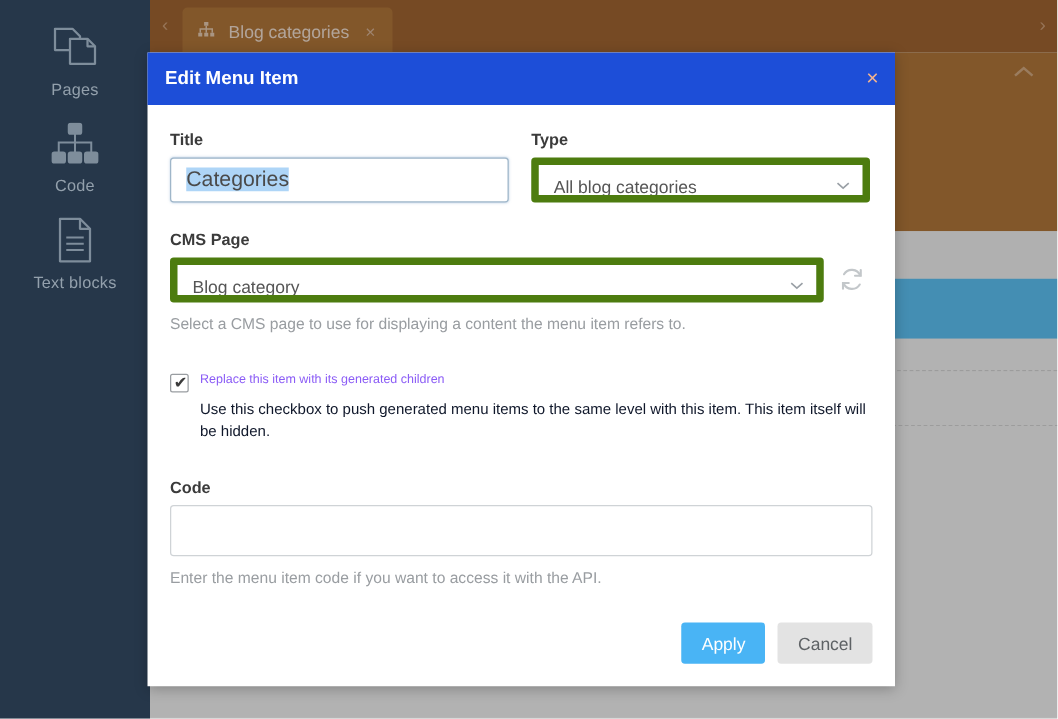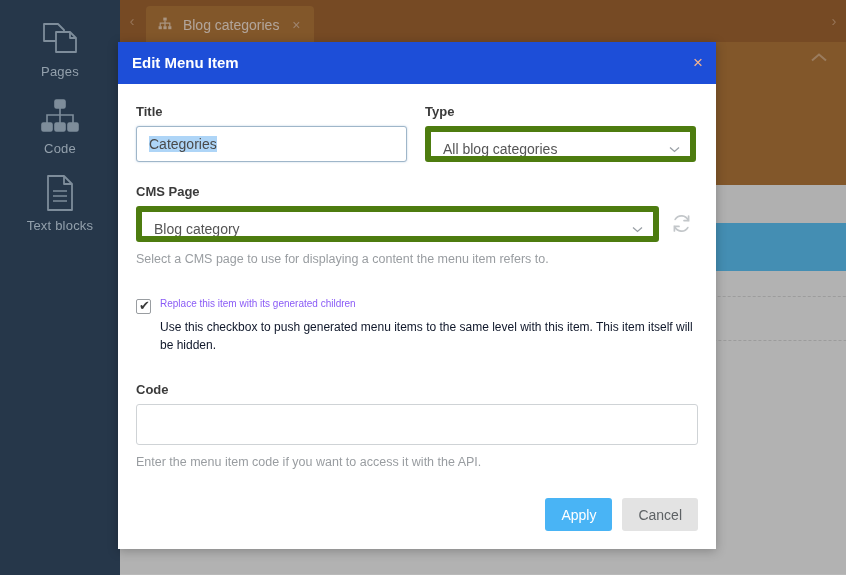--- a/index.html
+++ b/index.html
@@ -136,21 +136,21 @@
     margin-bottom: 7px;
   }
   .row2 { display:flex; gap: 18px; }
   .col-l { width: 271px; }
   .col-r { width: 271px; }
 
   .txt-input {
     width: 100%; height: 36px;
     border: 1px solid #cfd3d6; border-radius: 3px;
     background: #fff;
-    font-size: 14px; color: #555;
+    font-size: 17px; color: #555;
     padding: 0 12px;
     line-height: 34px;
     outline: none;
   }
   .txt-input.focused { border-color: #9fb6c9; box-shadow: 0 0 2px rgba(120,160,200,.5); }
   .sel-val {
     position: relative;
     width: 100%; height: 36px;
     border: 6px solid #4d7c0f; border-radius: 3px;
     background: #fff;

